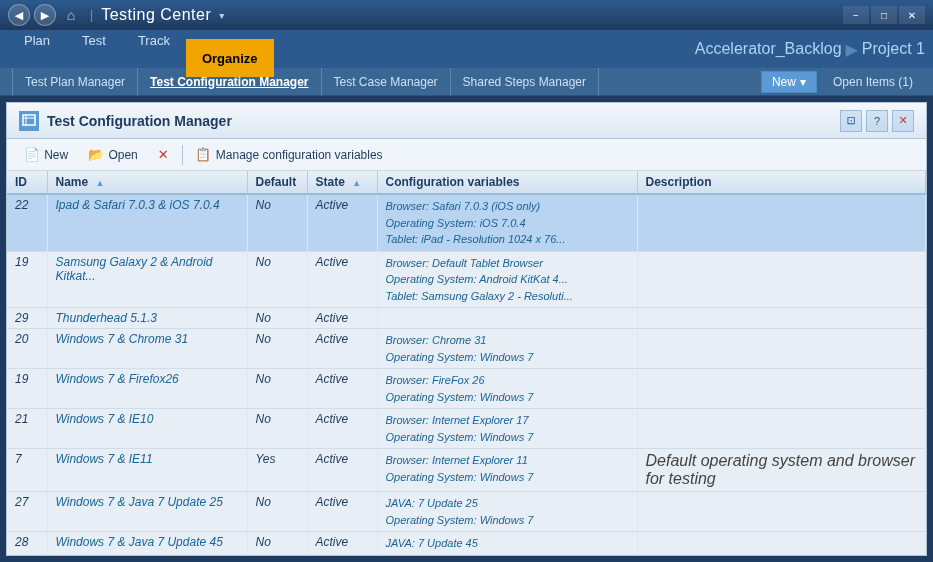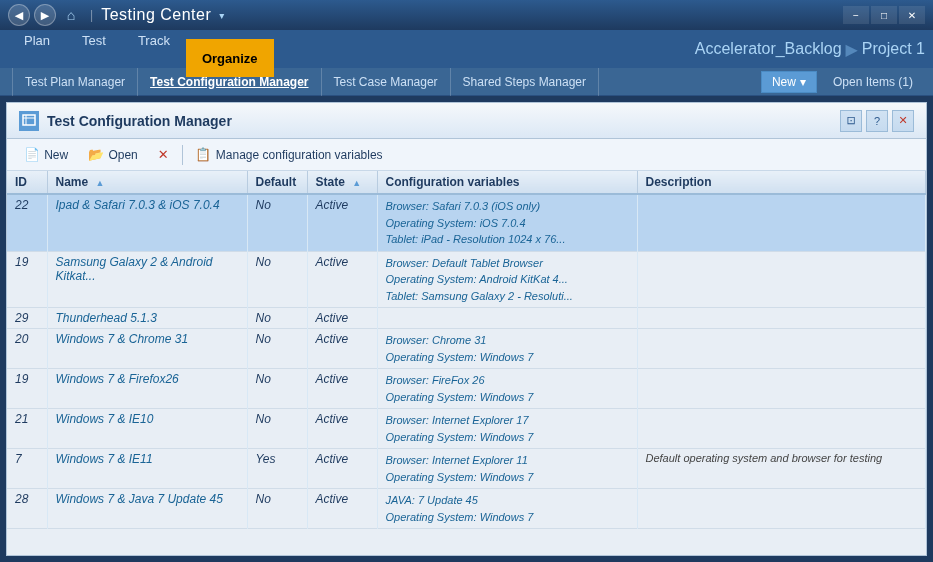--- a/index.html
+++ b/index.html
@@ -242,21 +242,21 @@
     tbody tr.selected { background: #b8d4f0; }
     tbody td {
       padding: 3px 8px;
       color: #1e3a5f;
       font-size: 12px;
       border-right: 1px solid #d8e8f5;
       vertical-align: top;
     }
     .link-text { color: #1a6496; cursor: pointer; }
     .config-var { color: #1a6496; font-size: 11px; line-height: 1.5; }
-    .description-text { color: #444; font-size: 11px; }
+    .description-text { color: #444; font-size: 16px; }
 
     
     .table-container::-webkit-scrollbar { width: 14px; }
     .table-container::-webkit-scrollbar-track { background: #e0e8f0; }
     .table-container::-webkit-scrollbar-thumb {
       background: #9bbbd8;
       border: 1px solid #7aa8cc;
     }
     .table-container::-webkit-scrollbar-button {
       background: #c8d8e8;
@@ -447,20 +447,31 @@
             <td><span class="link-text">Windows 7 &amp; IE11</span></td>
             <td>Yes</td>
             <td>Active</td>
             <td class="config-var">
               <div>Browser: Internet Explorer 11</div>
               <div>Operating System: Windows 7</div>
             </td>
             <td class="description-text">Default operating system and browser for testing</td>
           </tr>
           <tr>
+            <td>27</td>
+            <td><span class="link-text">Windows 7 &amp; Java 7 Update 25</span></td>
+            <td>No</td>
+            <td>Active</td>
+            <td class="config-var">
+              <div>JAVA: 7 Update 25</div>
+              <div>Operating System: Windows 7</div>
+            </td>
+            <td class="description-text"></td>
+          </tr>
+          <tr>
             <td>28</td>
             <td><span class="link-text">Windows 7 &amp; Java 7 Update 45</span></td>
             <td>No</td>
             <td>Active</td>
             <td class="config-var">
               <div>JAVA: 7 Update 45</div>
               <div>Operating System: Windows 7</div>
             </td>
             <td class="description-text"></td>
           </tr>

